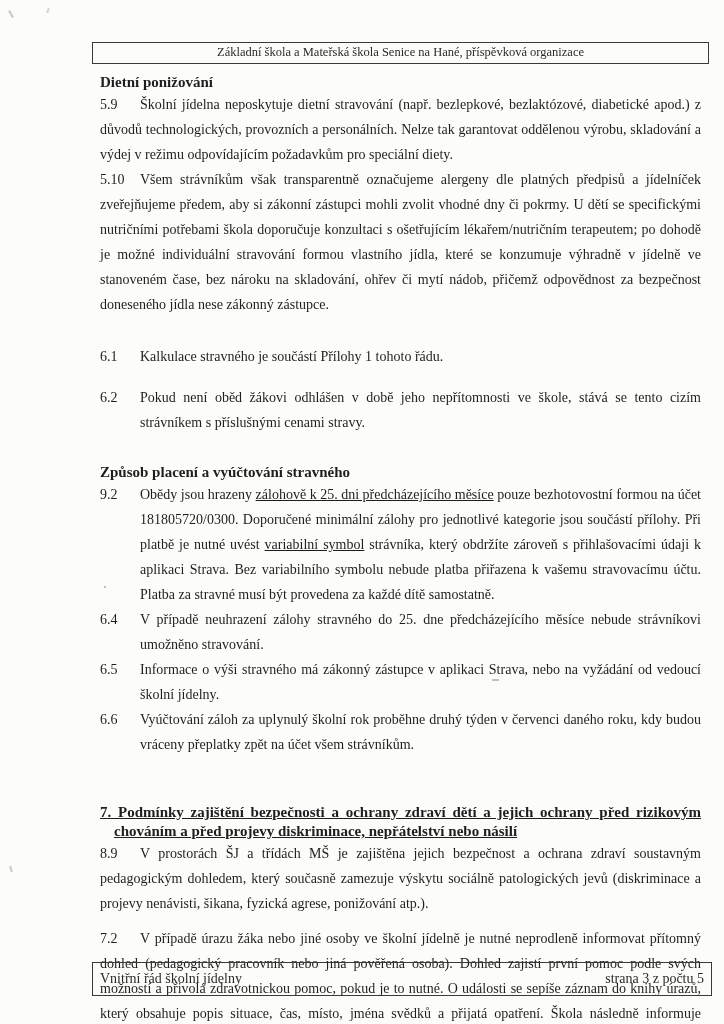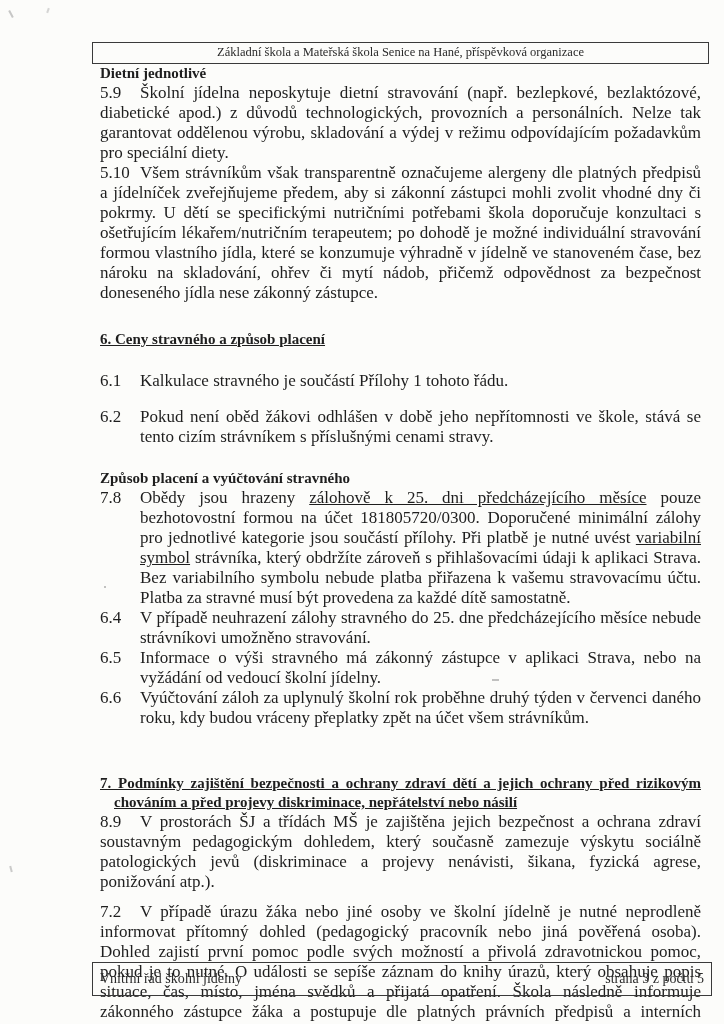--- a/index.html
+++ b/index.html
@@ -21,24 +21,25 @@
   }
   .header-box {
     position: relative;
     left: -8px;
     width: 617px;
     border: 1px solid #3a3a3a;
     text-align: center;
     font-size: 12.5px;
     padding: 2px 4px 3px 4px;
     color: #2a2a2a;
+    margin-bottom: 9px;
   }
   .body-text {
-    font-size: 17px;
-    line-height: 20px;
+    font-size: 14px;
+    line-height: 25px;
     text-align: justify;
   }
   .sub-heading {
     font-weight: bold;
     font-size: 15px;
     line-height: 19px;
   }
   .big-heading {
     font-weight: bold;
     font-size: 15px;
@@ -53,21 +54,21 @@
     width: 40px;
     text-indent: 0;
   }
   .list-item { display: flex; }
   .list-item .num { width: 40px; flex: 0 0 40px; }
   .list-item .itext { flex: 1; text-align: justify; }
   .u { text-decoration: underline; }
   .mb-sec6 { margin-bottom: 27px; }
   .mb-h6   { margin-bottom: 22px; }
   .mb-61   { margin-bottom: 16px; }
-  .mb-62   { margin-bottom: 22px; }
+  .mb-62   { margin-bottom: 28px; }
   .mt-h7   { margin-top: 46px; }
   .mb-h7   { }
   .mb-71   { margin-bottom: 10px; }
   .mb-72   { margin-bottom: 25px; }
   .mb-h8   { margin-bottom: 18px; }
   .footer-box {
     position: absolute;
     left: 92px;
     top: 962px;
     width: 620px;
@@ -98,42 +99,41 @@
   <span class="artifact a3"></span>
   <span class="artifact a4"></span>
   <span class="artifact a5"></span>
 
   <div class="content">
 
     <div class="header-box">
       <span>Základní škola a Mateřská škola Senice na Hané, příspěvková organizace</span>
     </div>
 
-    <div class="sub-heading body-text">Dietní jednotlivé</div>
+    <div class="sub-heading body-text">Dietní ponižování</div>
 
     <p class="para body-text"><span class="num-inline">5.9</span><span>Školní jídelna neposkytuje dietní stravování (např. bezlepkové, bezlaktózové, diabetické apod.) z důvodů technologických, provozních a personálních. Nelze tak garantovat oddělenou výrobu, skladování a výdej v režimu odpovídajícím požadavkům pro speciální diety.</span></p>
 
     <p class="para body-text mb-sec6"><span class="num-inline">5.10</span><span>Všem strávníkům však transparentně označujeme alergeny dle platných předpisů a jídelníček zveřejňujeme předem, aby si zákonní zástupci mohli zvolit vhodné dny či pokrmy. U dětí se specifickými nutričními potřebami škola doporučuje konzultaci s ošetřujícím lékařem/nutričním terapeutem; po dohodě je možné individuální stravování formou vlastního jídla, které se konzumuje výhradně v jídelně ve stanoveném čase, bez nároku na skladování, ohřev či mytí nádob, přičemž odpovědnost za bezpečnost doneseného jídla nese zákonný zástupce.</span></p>
 
-    <div class="big-heading mb-h6">6. Ceny stravného a způsob placení</div>
 
     <div class="list-item body-text mb-61">
       <div class="num">6.1</div>
       <div class="itext">Kalkulace stravného je součástí Přílohy 1 tohoto řádu.</div>
     </div>
 
     <div class="list-item body-text mb-62">
       <div class="num">6.2</div>
       <div class="itext">Pokud není oběd žákovi odhlášen v době jeho nepřítomnosti ve škole, stává se tento cizím strávníkem s příslušnými cenami stravy.</div>
     </div>
 
     <div class="sub-heading body-text">Způsob placení a vyúčtování stravného</div>
 
     <div class="list-item body-text">
-      <div class="num">7.8</div>
+      <div class="num">9.2</div>
       <div class="itext"><span>Obědy jsou hrazeny </span><span class="u">zálohově k 25. dni předcházejícího měsíce</span><span> pouze bezhotovostní formou na účet 181805720/0300. Doporučené minimální zálohy pro jednotlivé kategorie jsou součástí přílohy. Při platbě je nutné uvést </span><span class="u">variabilní symbol</span><span> strávníka, který obdržíte zároveň s přihlašovacími údaji k aplikaci Strava. Bez variabilního symbolu nebude platba přiřazena k vašemu stravovacímu účtu. Platba za stravné musí být provedena za každé dítě samostatně.</span></div>
     </div>
 
     <div class="list-item body-text">
       <div class="num">6.4</div>
       <div class="itext">V případě neuhrazení zálohy stravného do 25. dne předcházejícího měsíce nebude strávníkovi umožněno stravování.</div>
     </div>
 
     <div class="list-item body-text">
       <div class="num">6.5</div>

